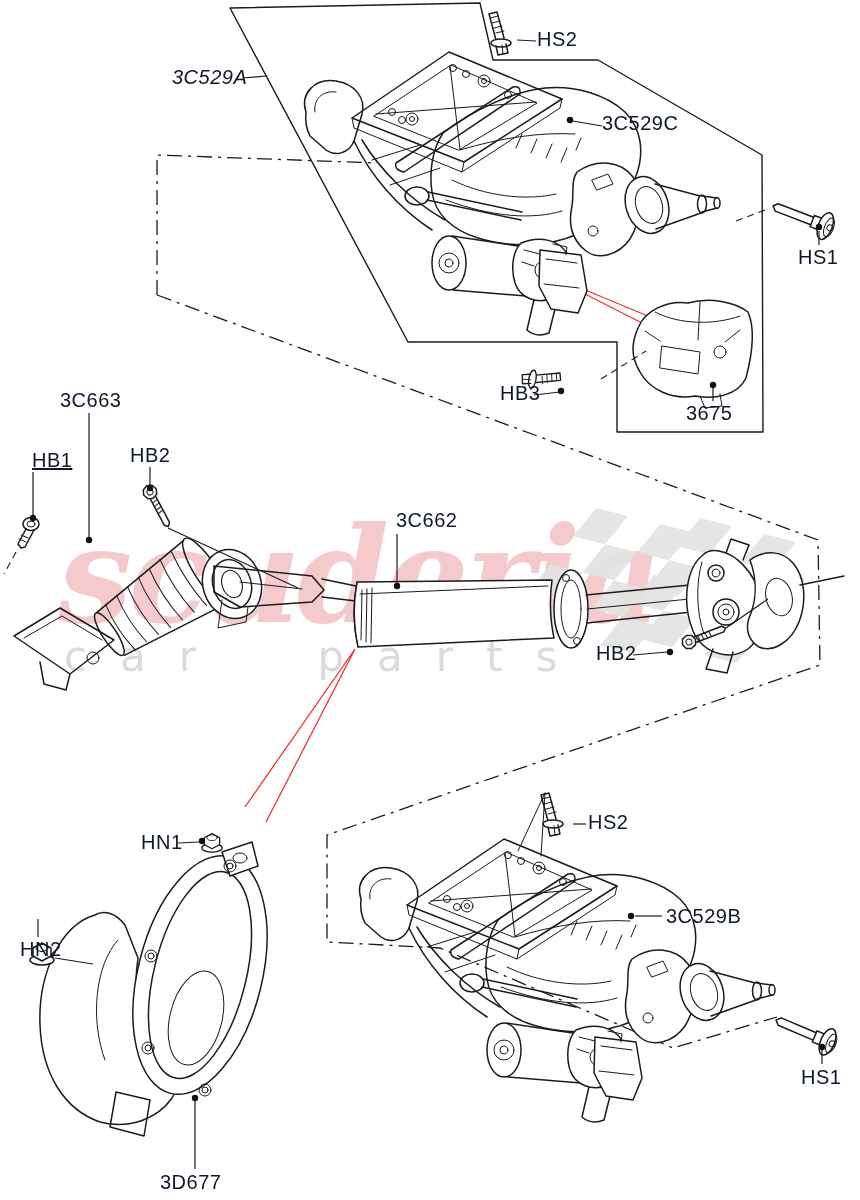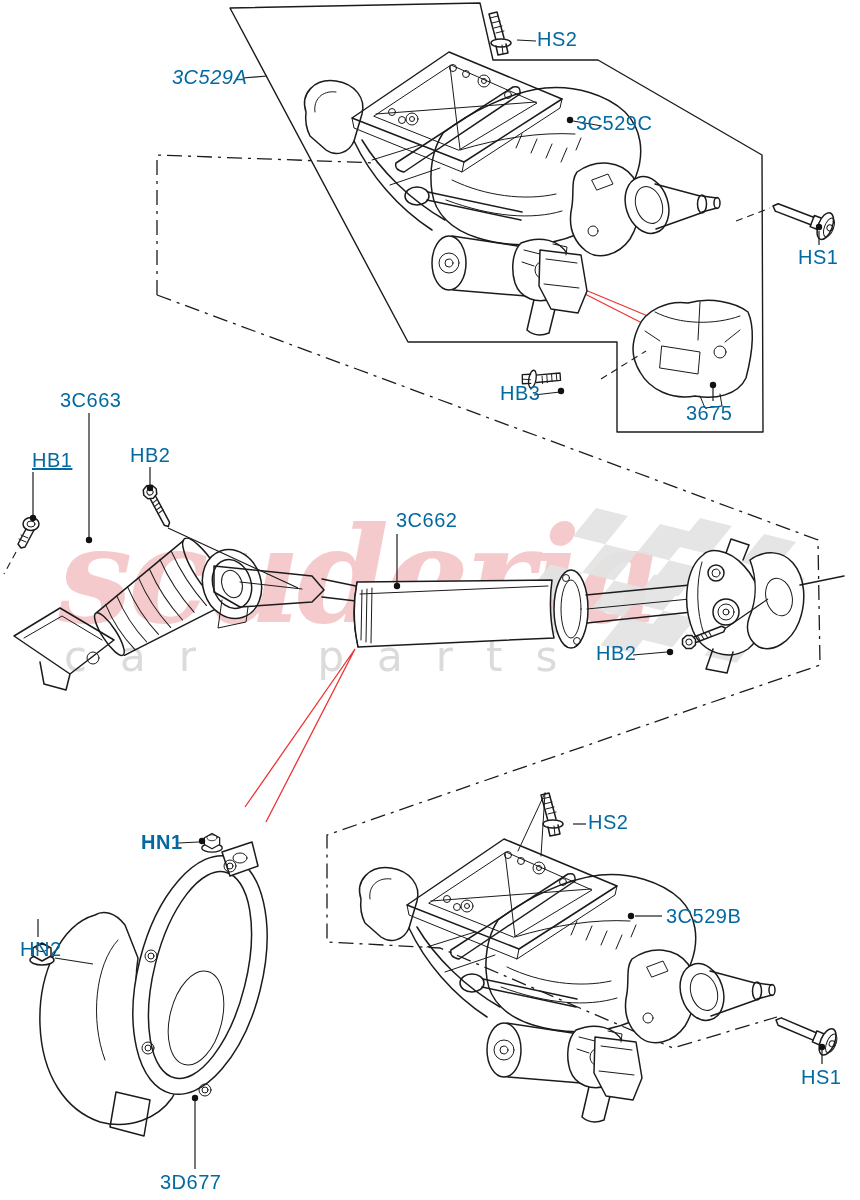--- a/index.html
+++ b/index.html
@@ -13,21 +13,21 @@
     letter-spacing:-4px; color:#f3bcbe; opacity:.78; white-space:nowrap;
   }
   #wm-sub {
     position:absolute; left:64px; top:632px; z-index:0;
     font:42px "DejaVu Sans", sans-serif;
     letter-spacing:33px; word-spacing:42px; color:#dbdbdb; white-space:nowrap;
   }
   svg#art { position:absolute; left:0; top:0; z-index:1; }
   .plabel {
     position:absolute; z-index:3; font:20px "Liberation Sans", sans-serif;
-    color:#0369a1; letter-spacing:.5px; white-space:nowrap; cursor:pointer;
+    color:#0f172a; letter-spacing:.5px; white-space:nowrap; cursor:pointer;
   }
   .art  { stroke:#1b1b1b; fill:none; stroke-width:1.5; stroke-linecap:round; stroke-linejoin:round; }
   .thin { stroke-width:1; }
   .wfill{ fill:#ffffff; }
   .dashdot { stroke:#1b1b1b; fill:none; stroke-width:1.3; stroke-dasharray:15 6 3 6; }
   .dash    { stroke:#1b1b1b; fill:none; stroke-width:1.1; stroke-dasharray:7 5; }
   .red  { stroke:#ee3333; fill:none; stroke-width:1.3; }
   .lead { stroke:#1b1b1b; fill:none; stroke-width:1.2; }
   .dot  { fill:#111; stroke:none; }
 </style>
@@ -285,28 +285,28 @@
       <circle class="dot" cx="670" cy="652" r="3.2"></circle>
       <circle class="dot" cx="202" cy="841" r="3.2"></circle>
       <circle class="dot" cx="195" cy="1098" r="3.2"></circle>
       <circle class="dot" cx="631" cy="916" r="3.2"></circle>
       <circle class="dot" cx="822" cy="1047" r="3.2"></circle>
     </g>
   </svg>
 
   <div class="plabel" style="left:172px; top:66px;font-style:italic;">3C529A</div>
   <div class="plabel" style="left:537px; top:28px;">HS2</div>
-  <div class="plabel" style="left:576px; top:112px;">3C529C</div>
+  <div class="plabel" style="left:602px; top:112px;">3C529C</div>
   <div class="plabel" style="left:798px; top:246px;">HS1</div>
   <div class="plabel" style="left:500px; top:382px;">HB3</div>
   <div class="plabel" style="left:686px; top:402px;">3675</div>
   <div class="plabel" style="left:60px;  top:389px;">3C663</div>
   <div class="plabel" style="left:32px;  top:449px;text-decoration:underline;">HB1</div>
   <div class="plabel" style="left:130px; top:444px;">HB2</div>
   <div class="plabel" style="left:366px; top:509px;margin-left:30px;">3C662</div>
   <div class="plabel" style="left:596px; top:642px;">HB2</div>
-  <div class="plabel" style="left:141px; top:831px;font-weight:bold;">HN1</div>
+  <div class="plabel" style="left:141px; top:831px;">HN1</div>
   <div class="plabel" style="left:20px;  top:938px;">HN2</div>
   <div class="plabel" style="left:160px; top:1171px;">3D677</div>
   <div class="plabel" style="left:588px; top:811px;">HS2</div>
   <div class="plabel" style="left:666px; top:905px;">3C529B</div>
   <div class="plabel" style="left:801px; top:1066px;">HS1</div>
 </div>
 
 </body></html>

